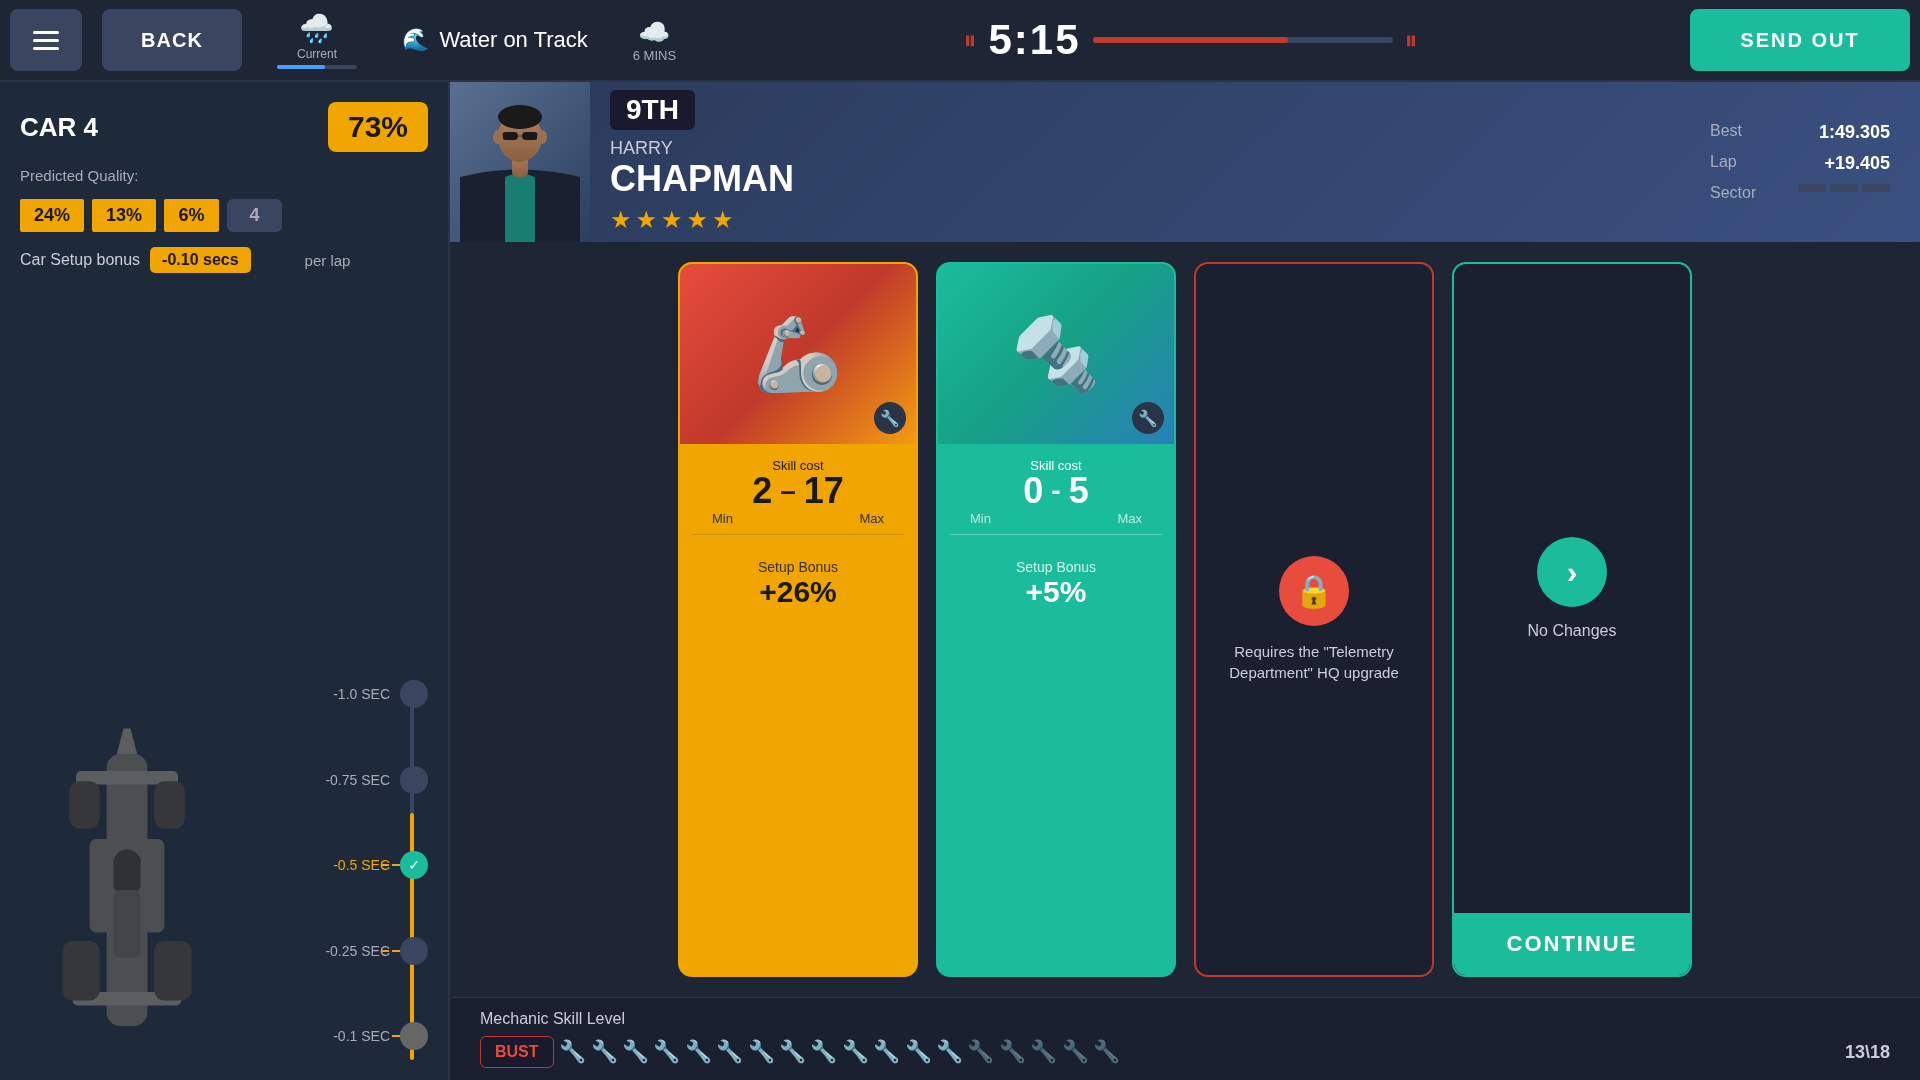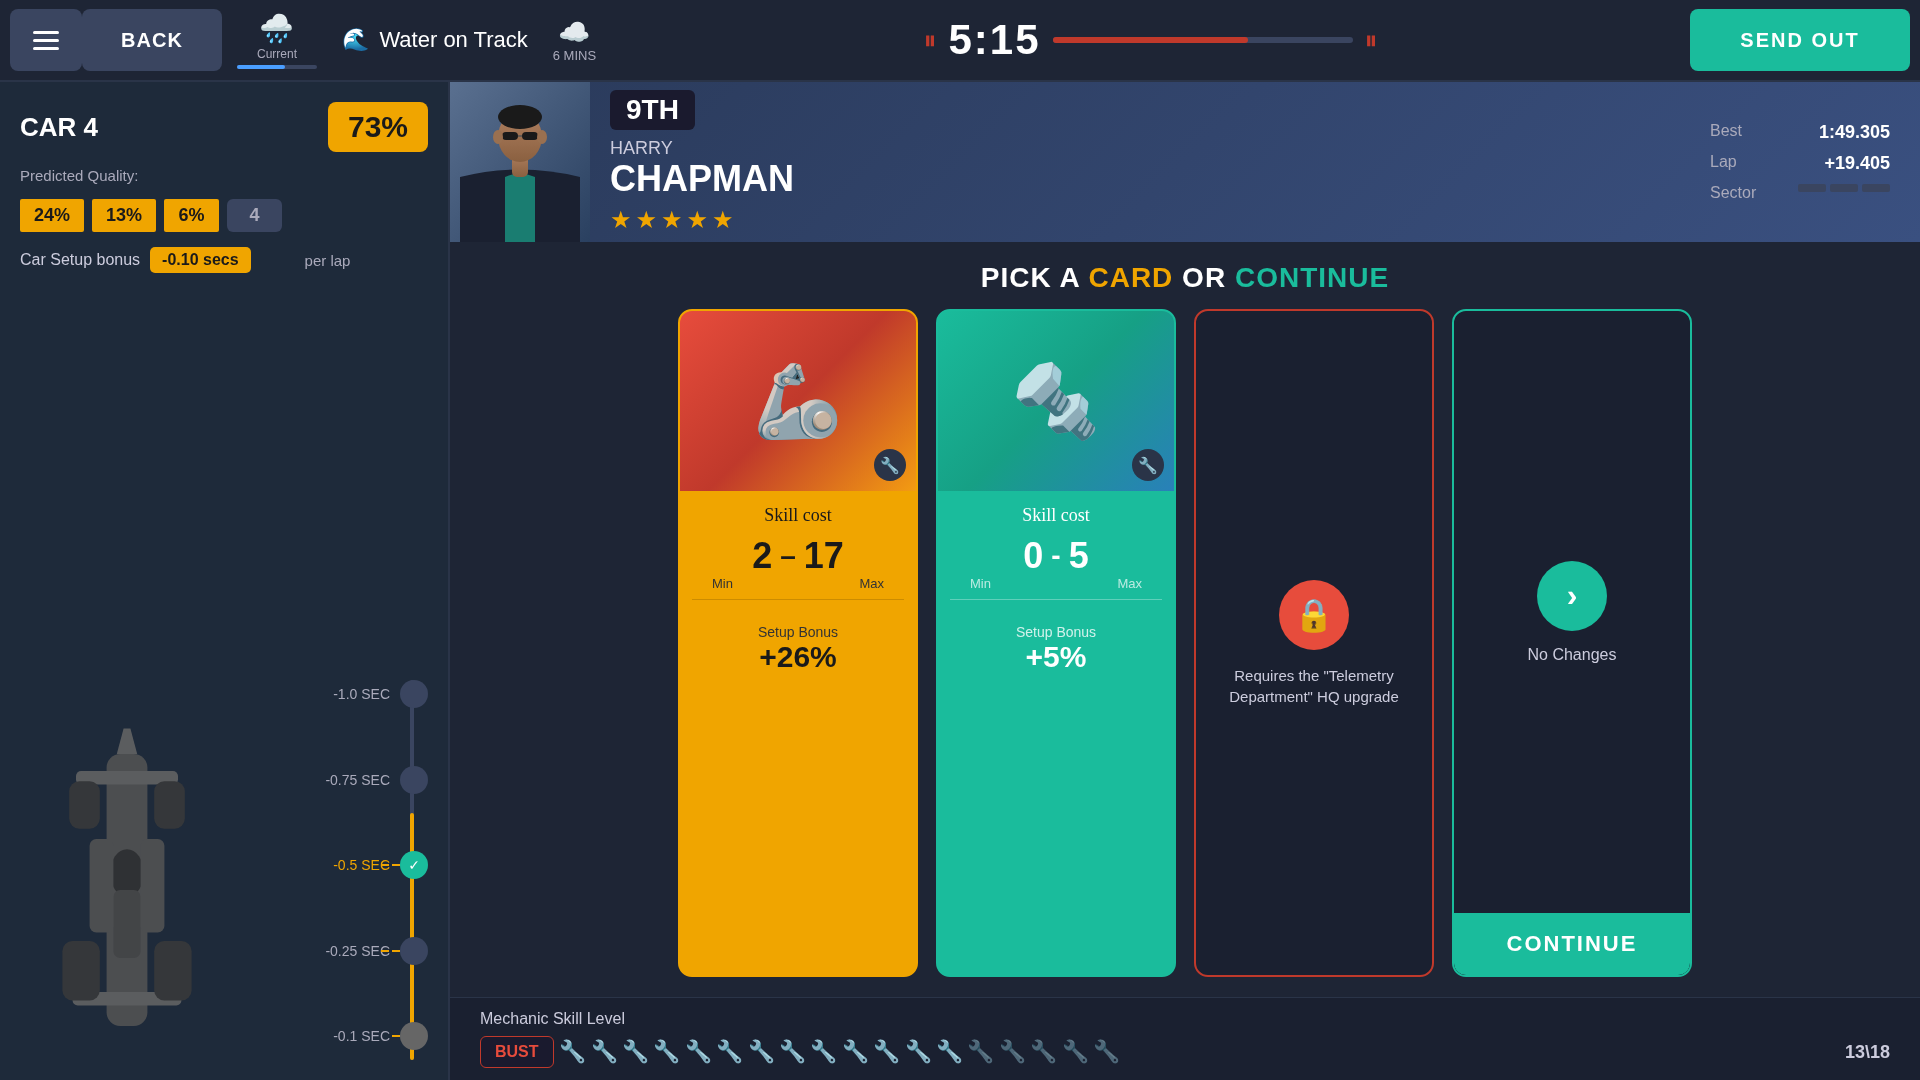--- a/index.html
+++ b/index.html
@@ -13,21 +13,21 @@
     }
 
     
     .top-bar {
       display: flex;
       align-items: center;
       height: 82px;
       background: #1e2535;
       border-bottom: 2px solid #2a3448;
       padding: 0 10px;
-      gap: 0;
+      gap: 20px;
     }
 
     .menu-btn {
       width: 72px;
       height: 62px;
       background: #3a4560;
       border: none;
       border-radius: 8px;
       display: flex;
       align-items: center;
@@ -536,24 +536,23 @@
     .card-body {
       padding: 14px 12px;
       background: #f0a500;
       text-align: center;
     }
     .card-body-teal {
       background: #1abc9c;
     }
 
     .skill-cost-label {
-      font-size: 18px;
+      font-size: 13px;
       color: #1a1a1a;
-      margin-bottom: 12px;
-      font-family: Liberation Serif, serif;
+      margin-bottom: 0;
     }
     .skill-cost-label-white {
       color: white;
     }
     .skill-range {
       font-size: 36px;
       font-weight: bold;
       color: #1a1a1a;
       line-height: 1;
       display: flex;
@@ -931,23 +930,20 @@
           <div class="stat-sector">
             <div class="sector-bar"></div>
             <div class="sector-bar"></div>
             <div class="sector-bar"></div>
           </div>
         </div>
       </div>
     </div>
 
     <div class="card-area">
-      <div class="card-area-title">
-        <span>PICK A </span><span class="card-word">CARD</span><span> OR </span><span class="continue-word">CONTINUE</span>
-      </div>
 
       <div class="cards-row">
 
         <div class="card card-orange">
           <div class="card-image card-image-orange">
             <span style="font-size:72px;">🦾</span>
             <div class="card-wrench-badge">🔧</div>
           </div>
           <div class="card-body">
             <div class="skill-cost-label">Skill cost</div>

